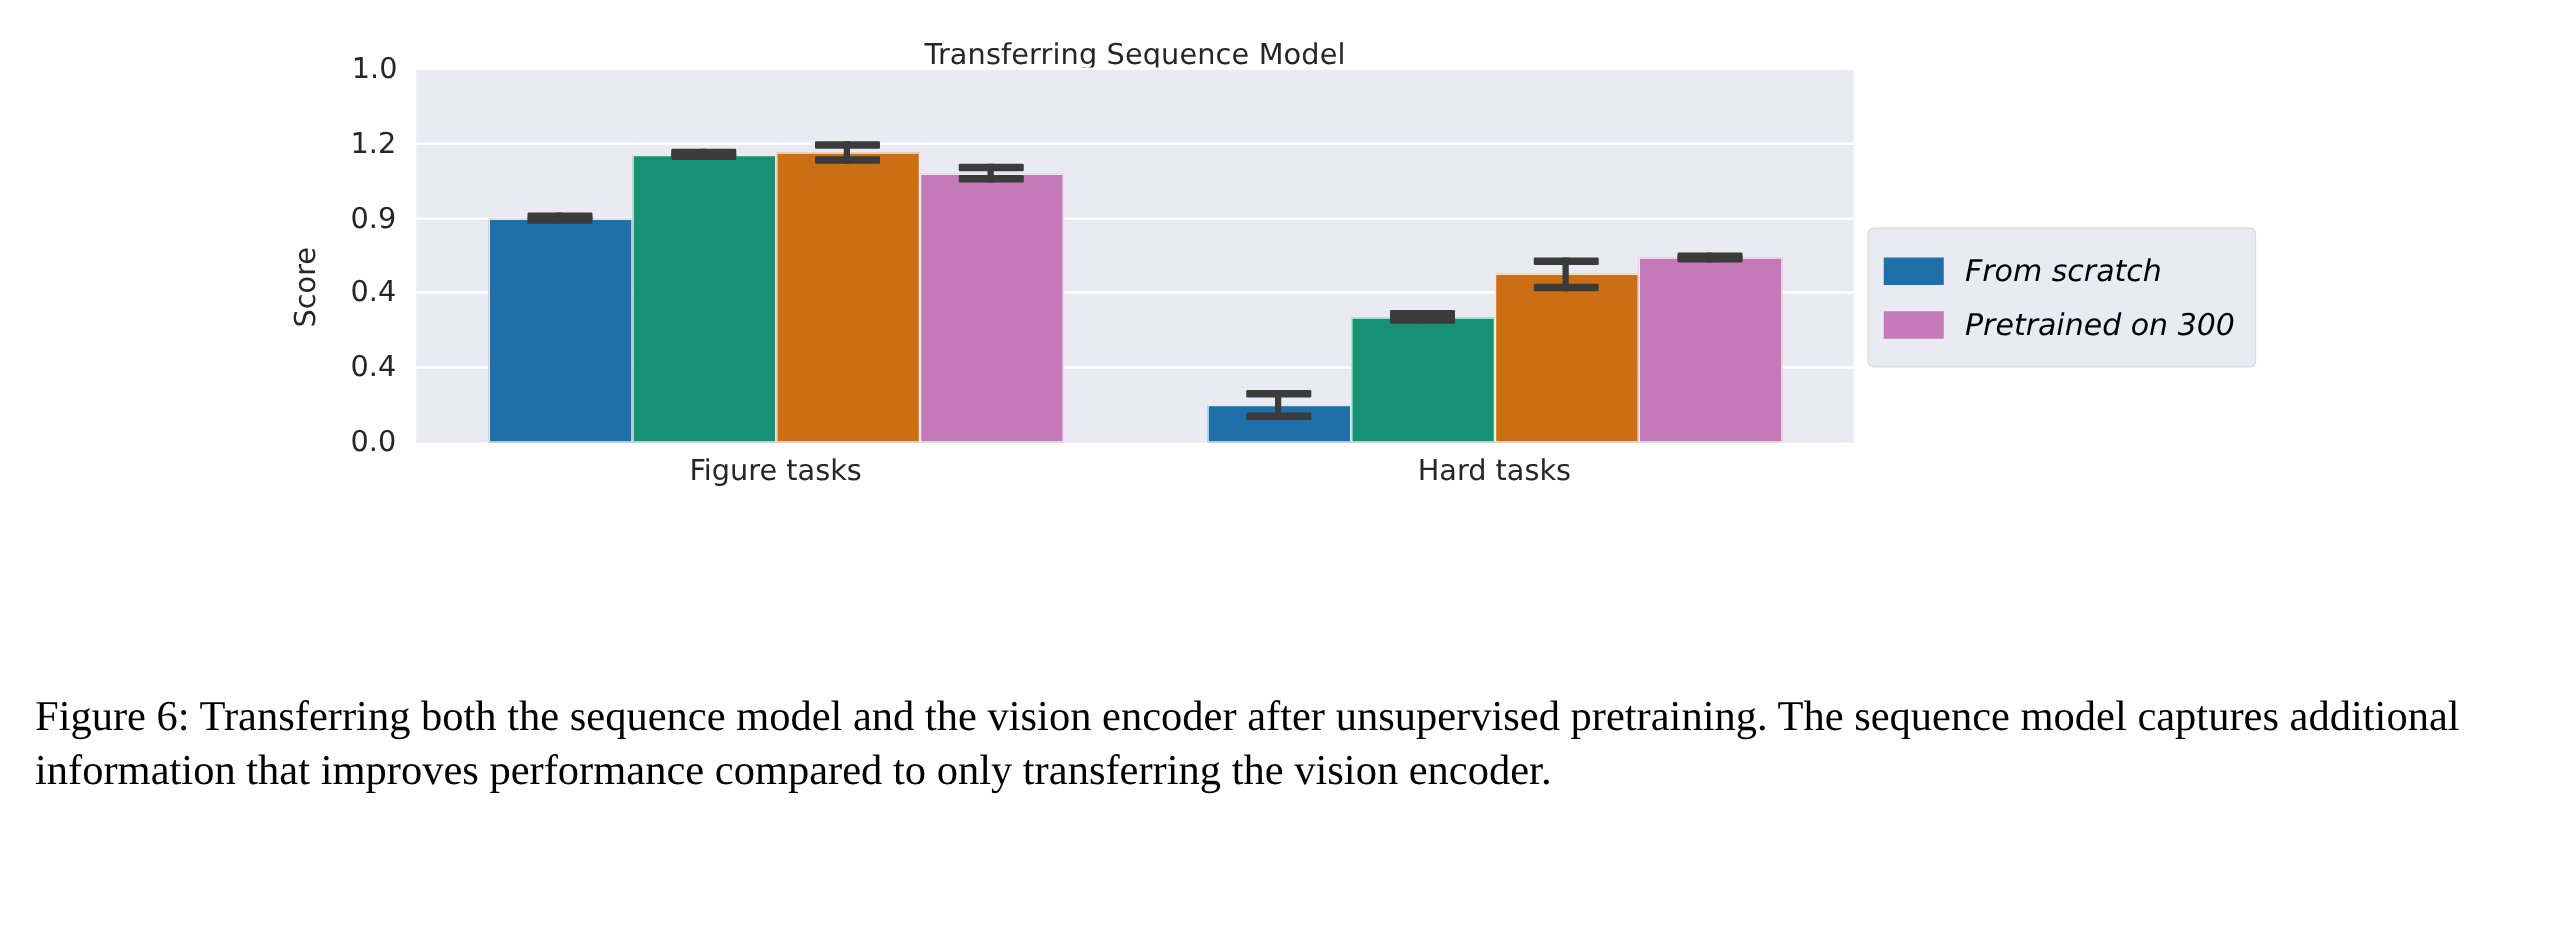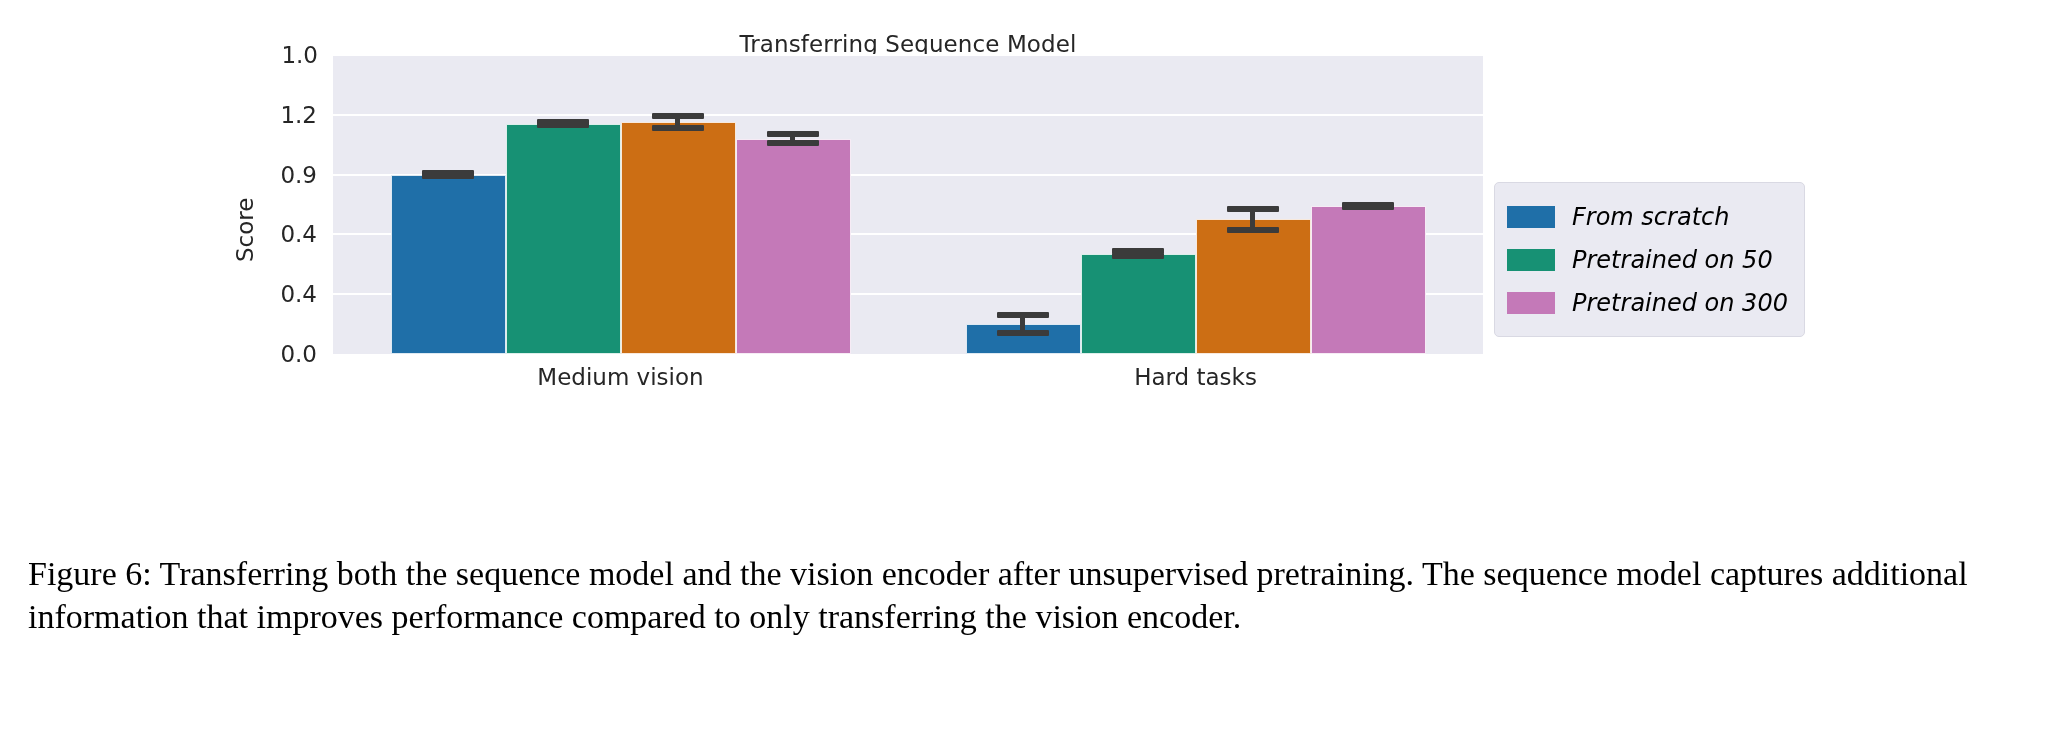--- a/index.html
+++ b/index.html
@@ -126,33 +126,29 @@
 
   <div id="ytick-layer">
       <div class="ytick-label" style="top: 354px; left: 247px;">0.0</div>
       <div class="ytick-label" style="top: 294.2px; left: 247px;">0.4</div>
       <div class="ytick-label" style="top: 234.4px; left: 247px;">0.4</div>
       <div class="ytick-label" style="top: 174.6px; left: 247px;">0.9</div>
       <div class="ytick-label" style="top: 114.8px; left: 247px;">1.2</div>
       <div class="ytick-label" style="top: 55px; left: 248px;">1.0</div>
     </div>
   <div id="xtick-layer">
-      <div class="xtick-label" style="left: 620.5px;">Medium vision</div>
+      <div class="xtick-label" style="left: 620.5px;">Figure tasks</div>
       <div class="xtick-label" style="left: 1195.5px;">Hard tasks</div>
     </div>
 
   <div class="legend">
     <div id="legend-rows">
         <div class="legend-row">
           <span class="legend-swatch" style="background: rgb(31, 111, 168);"></span>
           <span class="legend-text">From scratch</span>
-        </div>
-        <div class="legend-row">
-          <span class="legend-swatch" style="background: rgb(23, 145, 116);"></span>
-          <span class="legend-text">Pretrained on 50</span>
         </div>
         <div class="legend-row">
           <span class="legend-swatch" style="background: rgb(196, 121, 184);"></span>
           <span class="legend-text">Pretrained on 300</span>
         </div>
       </div>
   </div>
 
   <div class="caption">Figure 6: Transferring both the sequence model and the vision encoder after unsupervised pretraining. The sequence model captures additional information that improves performance compared to only transferring the vision encoder.</div>
 </div>

